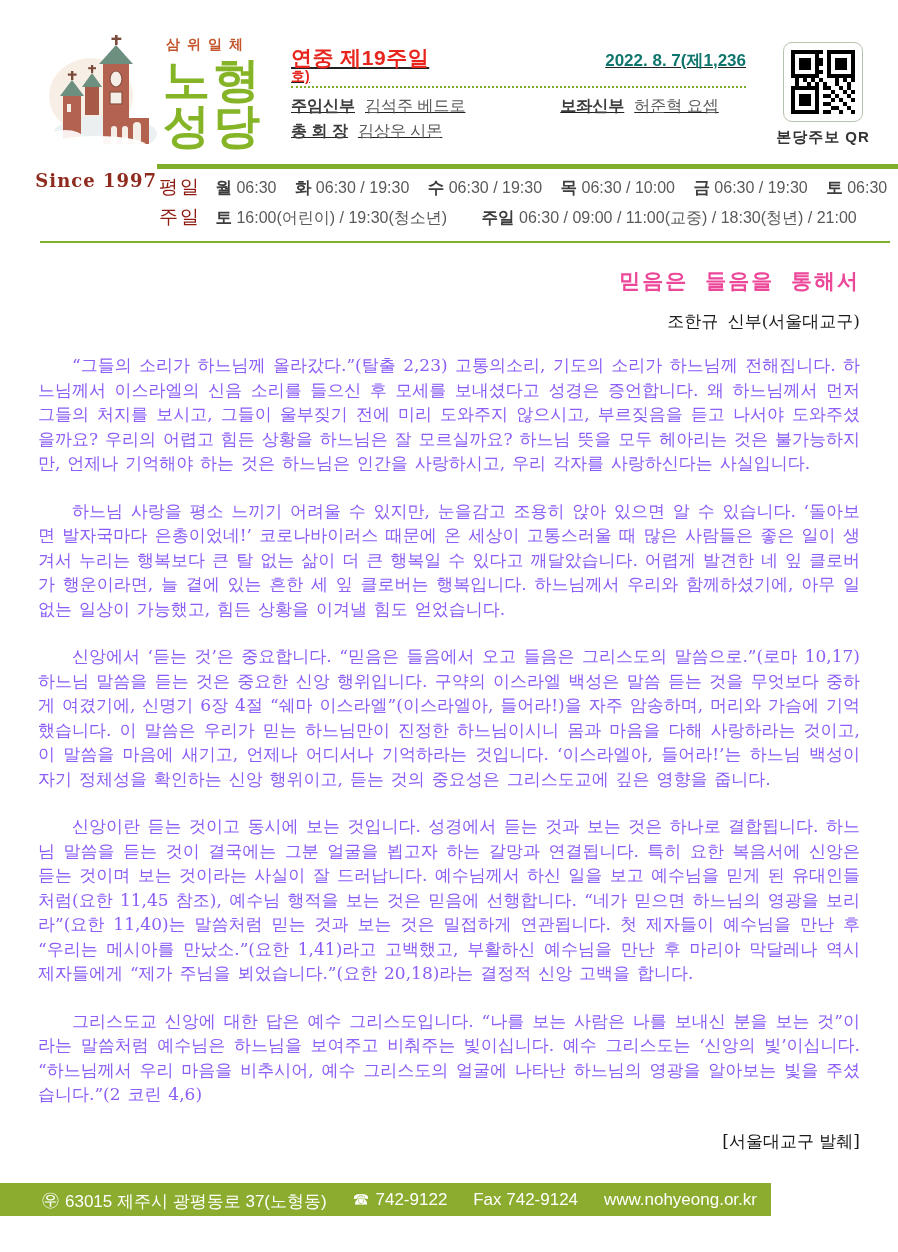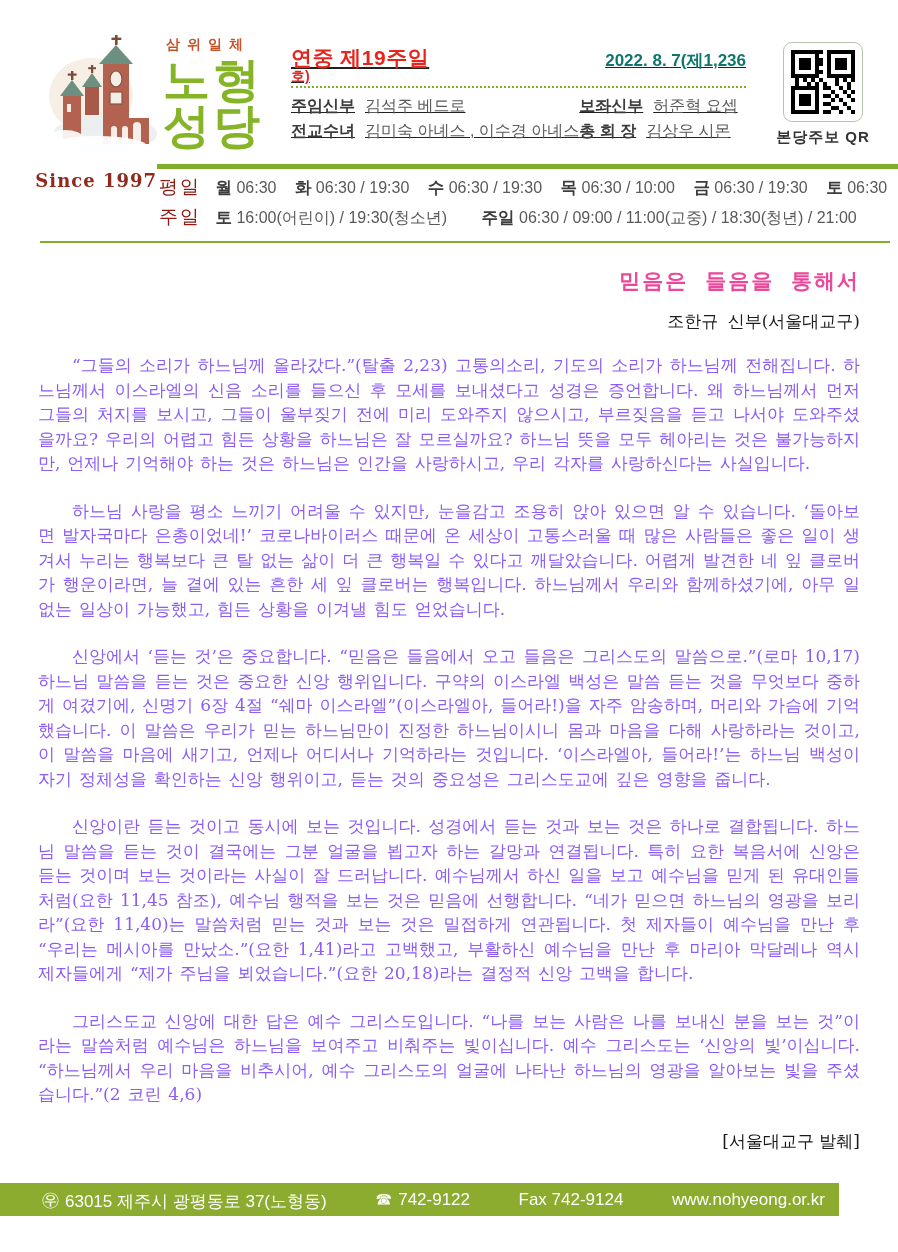--- a/index.html
+++ b/index.html
@@ -38,21 +38,21 @@
   
   .article{padding:24px 38px 0 38px;}
   .article-title{text-align:right;font-weight:bold;font-size:21px;color:#ec4899;
                  letter-spacing:2px;word-spacing:9px;margin-bottom:15px;}
   .article-author{text-align:right;font-family:"DejaVu Serif",serif;font-size:17px;color:#1d1d1d;
                   word-spacing:4px;margin-bottom:20px;}
   .article p{font-family:"DejaVu Serif",serif;font-size:17px;line-height:24.5px;color:#8b5cf6;
              text-align:justify;text-indent:2em;margin:0 0 23px 0;word-spacing:1.5px;}
   .article-source{text-align:right;font-family:"DejaVu Serif",serif;font-size:17px;color:#1a1a1a;margin-top:6px;}
   
-  .footer{position:absolute;left:0;top:1183px;width:839px;height:33px;background:#8bac2e;color:#ffffff;
+  .footer{position:absolute;left:0;top:1183px;width:771px;height:33px;background:#8bac2e;color:#ffffff;
           display:flex;align-items:center;justify-content:space-between;box-sizing:border-box;
           padding:0 14px 0 42px;font-size:17px;}
   .f-item{white-space:nowrap;}
   .f-icon{margin-right:6px;}
 </style>
 </head>
 <body>
 
 <div class="page">
 
@@ -103,23 +103,20 @@
         <span class="season-date">2022. 8. 7(제1,236</span>
       </div>
       <div class="season-wrap">호)</div>
       <div class="dotted-rule"></div>
       <div class="staff-grid">
         <div class="staff-cell">
           <span class="staff-role">주임신부</span><span>김석주 베드로</span>
         </div>
         <div class="staff-cell">
           <span class="staff-role">보좌신부</span><span>허준혁 요셉</span>
-        </div>
-        <div class="staff-cell">
-          <span class="staff-role">전교수녀</span><span>김미숙 아녜스 , 이수경 아녜스</span>
         </div>
         <div class="staff-cell">
           <span class="staff-role">총 회 장</span><span>김상우 시몬</span>
         </div>
       </div>
     </div>
 
     <div class="qr-col">
       <div class="qr-box">
         <svg width="64" height="64" viewBox="0 0 64 64">

